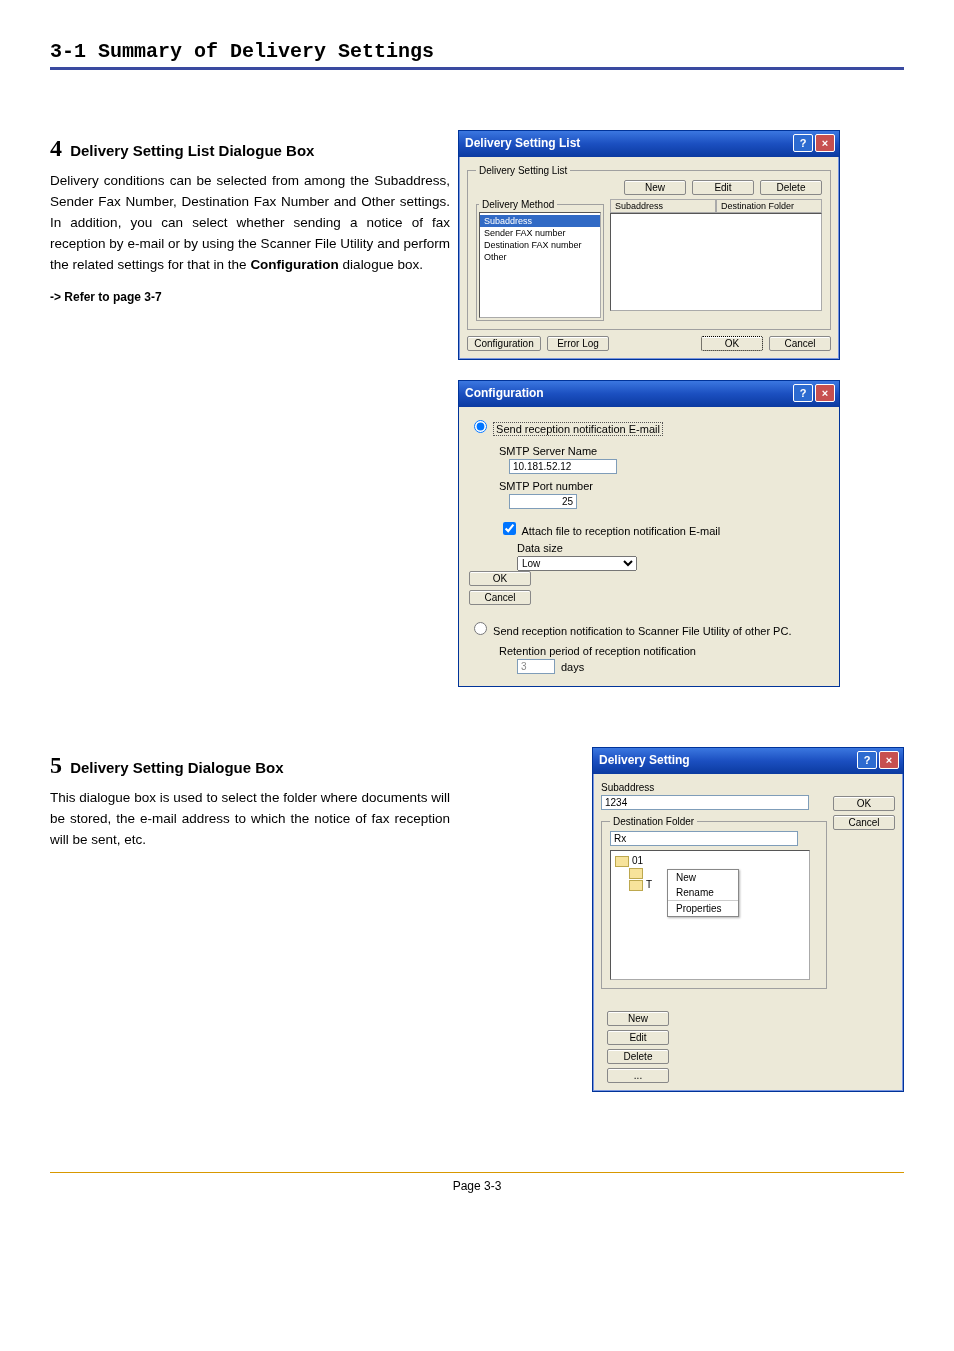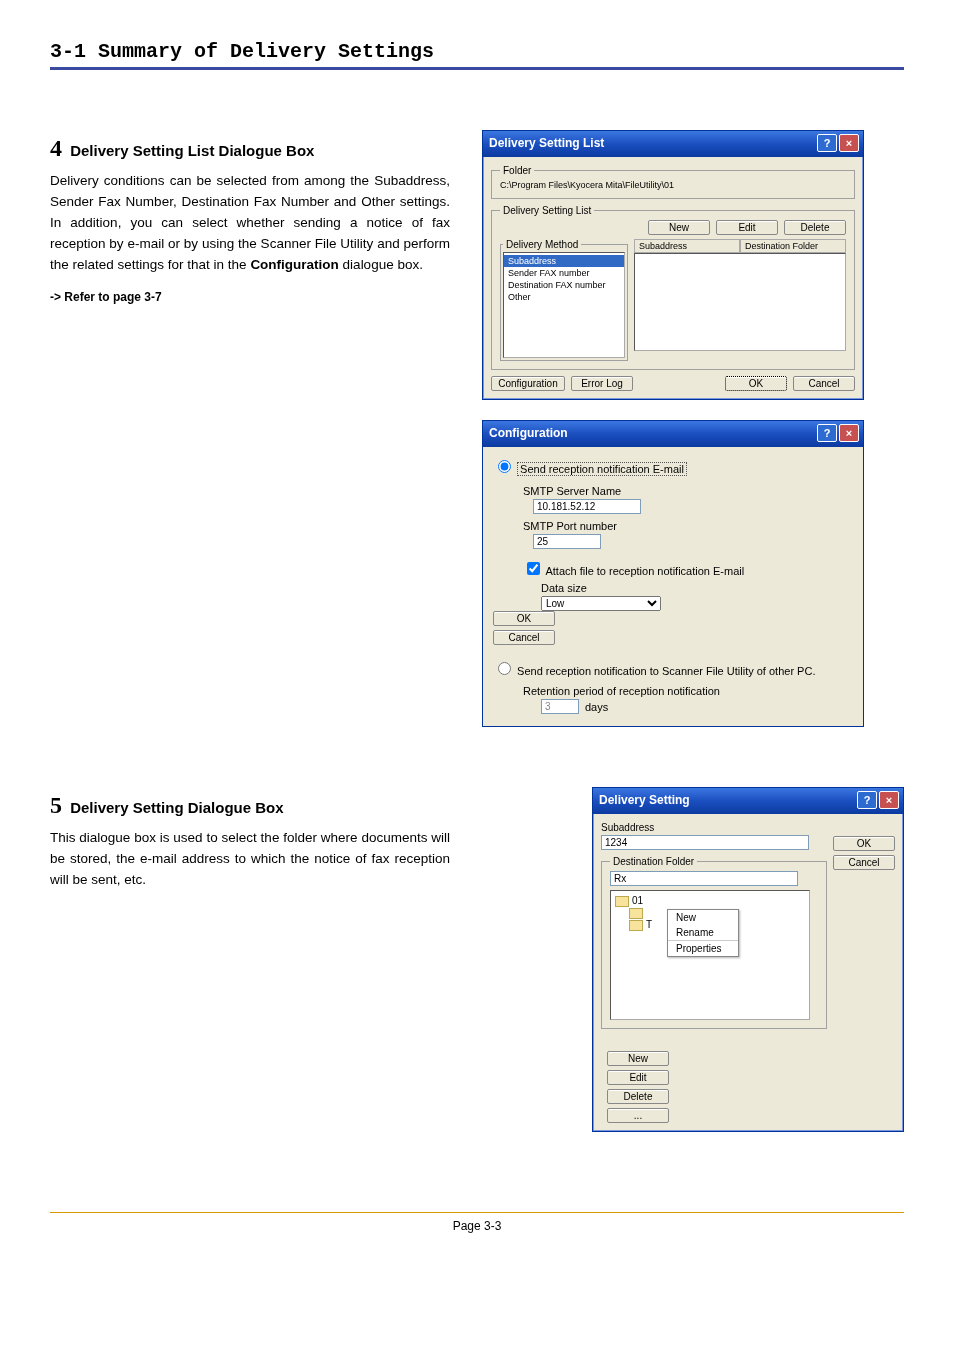--- a/index.html
+++ b/index.html
@@ -19,21 +19,21 @@
     margin-bottom: 60px;
     font-family: Liberation Mono, monospace;
   }
   .section {
     display: flex;
     align-items: flex-start;
     margin-bottom: 40px;
   }
   .left {
     width: 400px;
-    padding-right: 32px;
+    padding-right: 8px;
     font-size: 13.5px;
     line-height: 1.55;
     text-align: justify;
   }
   .left h2 {
     font-size: 15px;
     font-weight: bold;
     margin: 0 0 4px 0;
   }
   .left h2 .num {
@@ -204,24 +204,20 @@
   <div class="right">
 
     <div class="dlg" style="width:380px;">
       <div class="dlg-title">
         <span>Delivery Setting List</span>
         <span class="spacer"></span>
         <span class="tbutton help">?</span>
         <span class="tbutton">×</span>
       </div>
       <div class="dlg-body">
-        <fieldset>
-          <legend>Folder</legend>
-          <div style="font-size:9px;">C:\Program Files\Kyocera Mita\FileUtility\01</div>
-        </fieldset>
         <fieldset>
           <legend>Delivery Setting List</legend>
           <div class="btn-row-right">
             <div class="btn w">New</div>
             <div class="btn w">Edit</div>
             <div class="btn w">Delete</div>
           </div>
           <div style="display:flex; gap:6px;">
             <fieldset style="margin:0; padding:2px;">
               <legend>Delivery Method</legend>
@@ -261,21 +257,21 @@
       <div class="dlg-body" style="background:#ece9d8; padding:10px 10px 12px 10px; font-size:11px;">
         <div style="display:flex; align-items:flex-start;flex-direction:column;">
           <div style="flex:1;">
             <label>
               <input type="radio" checked="" style="">
               <span style="border:1px dotted #555; padding:0 2px;">Send reception notification E-mail</span>
             </label>
             <div style="margin:10px 0 2px 30px;">SMTP Server Name</div>
             <div style="margin-left:40px;"><input class="inline" value="10.181.52.12" style=""></div>
             <div style="margin:6px 0 2px 30px;">SMTP Port number</div>
-            <div style="margin-left:40px;"><input class="inline" style="width: 60px;" value="25"></div>
+            <div style="margin-left:40px;"><input class="inline" style="width: 60px; text-align: right;" value="25"></div>
             <div style="margin:10px 0 2px 30px;">
               <label>
                 <input type="checkbox" checked="" style="">
                 <span>Attach file to reception notification E-mail</span>
               </label>
             </div>
             <div style="margin:4px 0 2px 48px;">Data size</div>
             <div style="margin-left:48px;">
               <select class="inline">
                 <option>Low</option>

